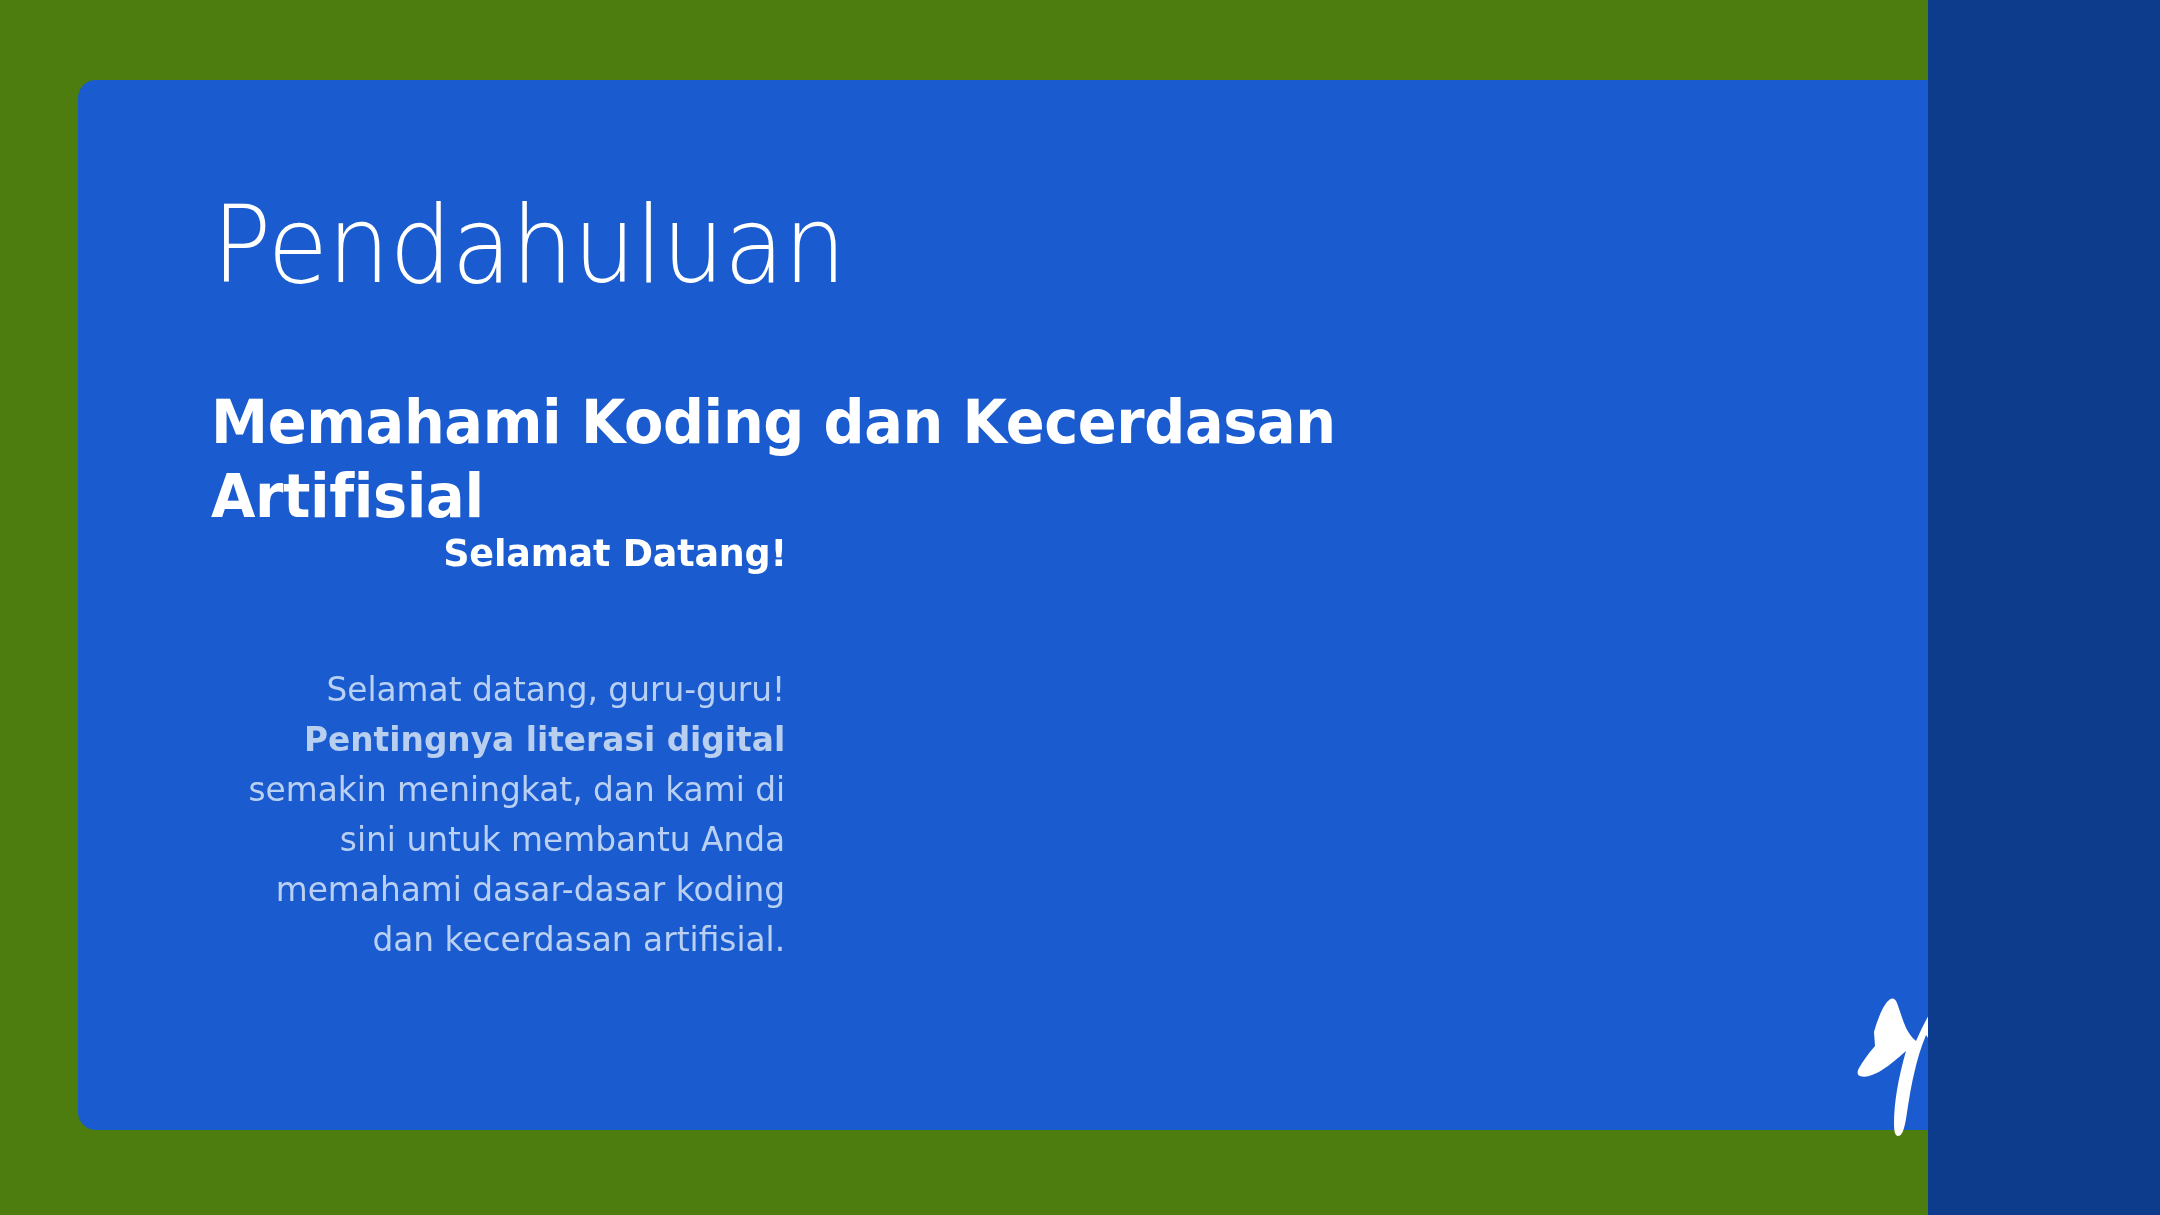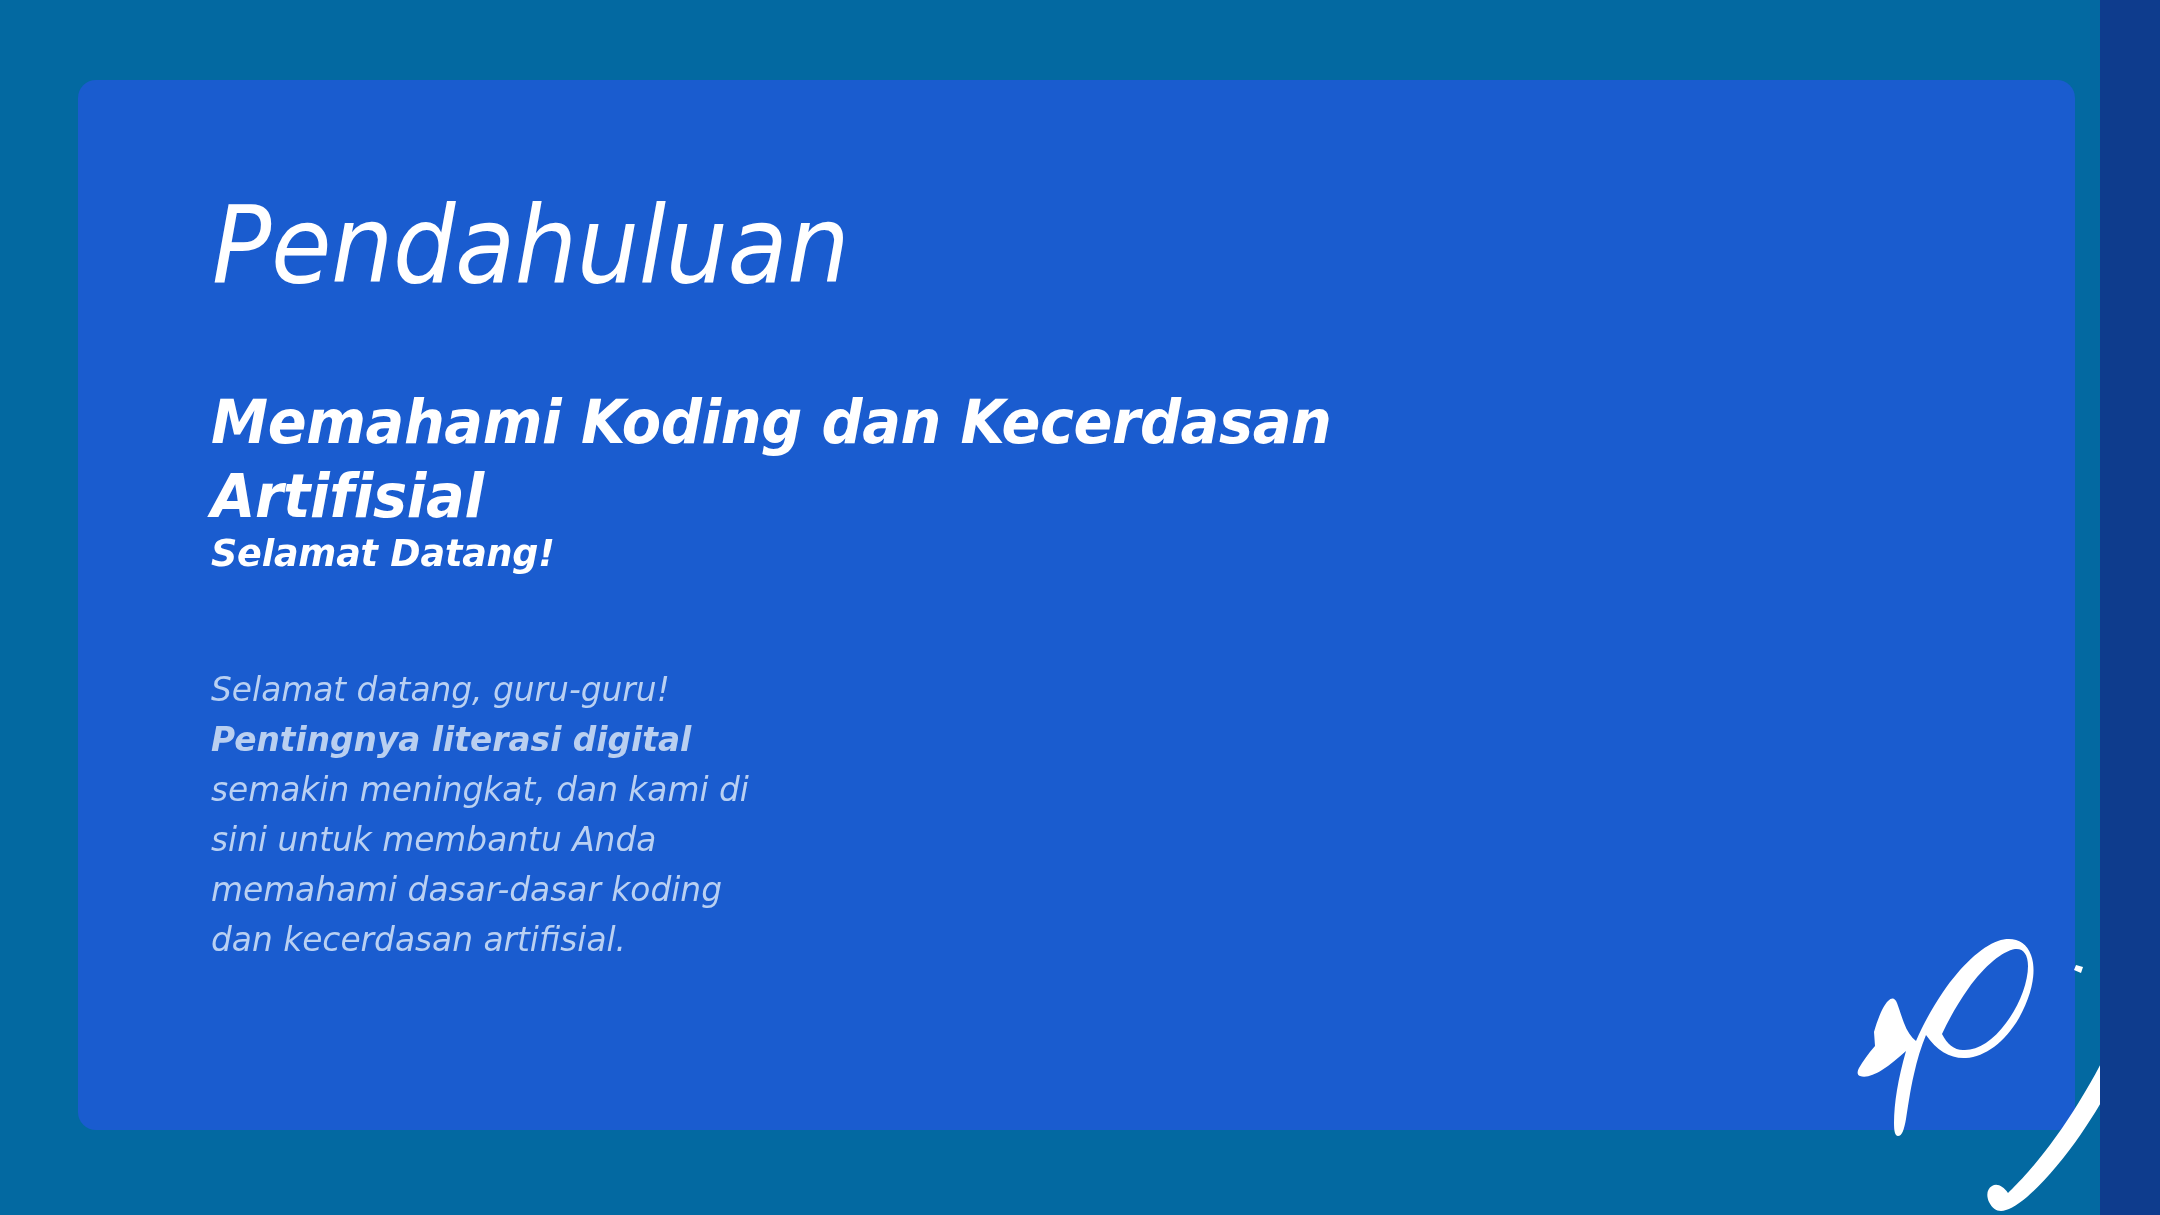--- a/index.html
+++ b/index.html
@@ -10,25 +10,24 @@
   body {
     width: 2160px;
     height: 1215px;
     overflow: hidden;
     font-family: "Liberation Sans", sans-serif;
     -webkit-font-smoothing: antialiased;
   }
 
   .slide {
     position: relative;
-    width: 2100px;
+    width: 1928px;
     height: 1215px;
-    background: #0369a1;
+    background: #4d7c0f;
     overflow: hidden;
-    font-style: italic;
   }
 
   
   .card {
     position: absolute;
     left: 78px;
     top: 80px;
     width: 1997px;
     height: 1050px;
     background: #1A5CCF;
@@ -71,20 +70,21 @@
     position: absolute;
     left: 0;
     top: 0;
     width: 2160px;
     height: 1215px;
   }
 
   .col {
     position: absolute;
     top: 530px;
+    text-align: right;
   }
   .col-0 { left: 211px; width: 600px; }
   .col-1 { left: 856px; width: 580px; }
   .col-2 { left: 1431px; width: 580px; }
 
   .col-heading {
     font-family: "DejaVu Sans", sans-serif;
     font-weight: 700;
     font-size: 38px;
     line-height: 1.25;

